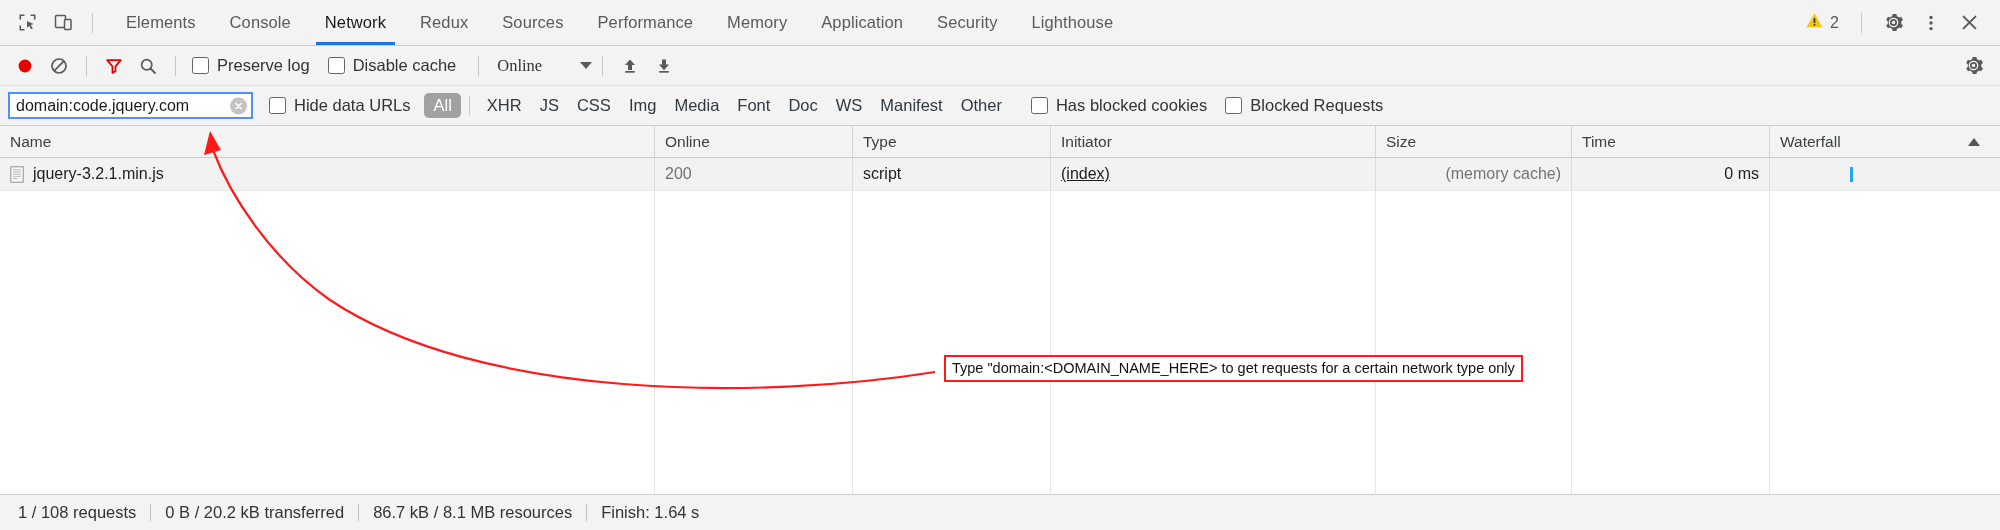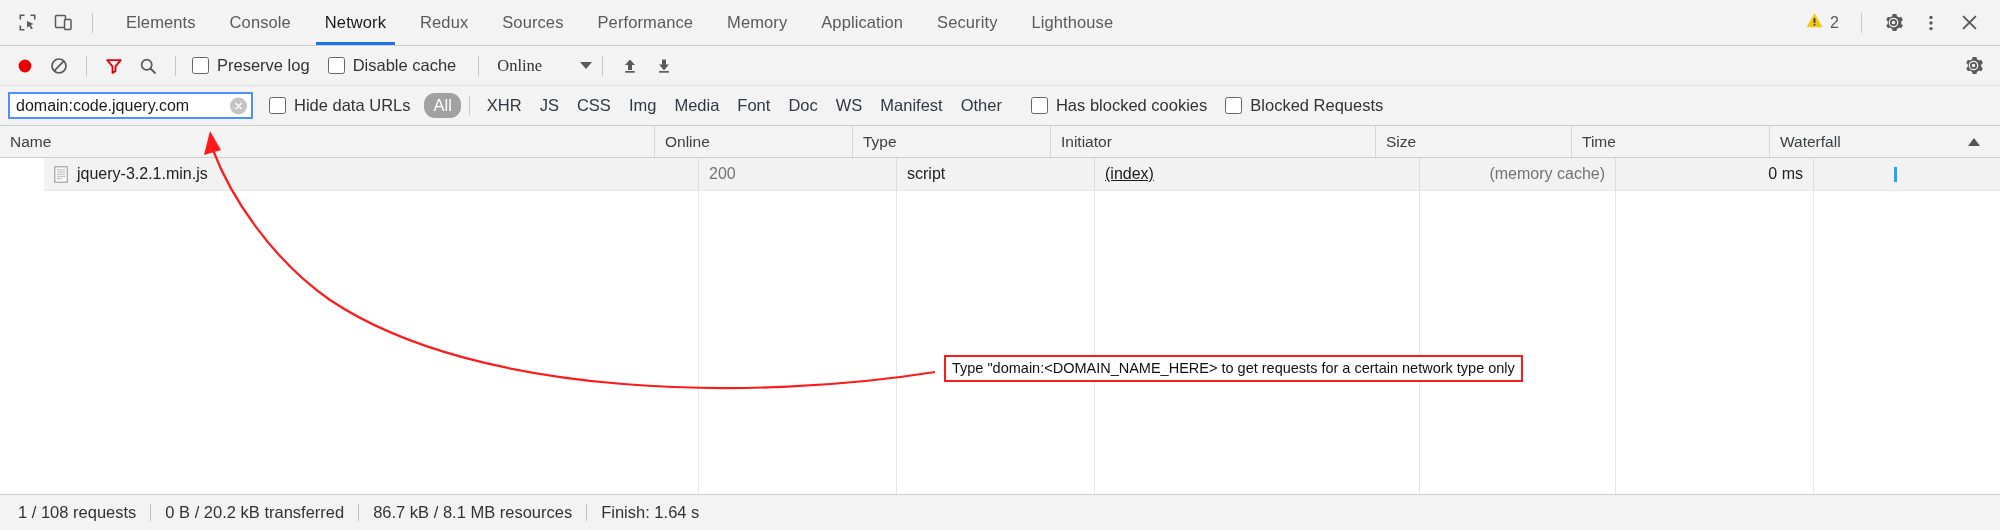--- a/index.html
+++ b/index.html
@@ -193,21 +193,21 @@
   .chips {
     display: flex;
     align-items: center;
     gap: 0px;
     margin-left: 2px;
   }
   .chip {
     font-size: 16.5px;
     color: #303942;
     padding: 3px 9px;
-    border-radius: 11px;
+    border-radius: 5px;
     cursor: pointer;
     white-space: nowrap;
   }
   .chip.active {
     background: #a1a1a1;
     color: #fff;
   }
   .chip-sep {
     width: 1px;
     height: 19px;
@@ -253,21 +253,20 @@
     width: 0; height: 0;
     border-left: 6px solid transparent;
     border-right: 6px solid transparent;
     border-bottom: 8px solid #555;
   }
   .grid-body {
     flex: 1;
     position: relative;
     display: flex;
     flex-direction: column;
-    margin-left: 44px;
   }
   .grid-cols {
     position: absolute;
     inset: 0;
     display: flex;
     pointer-events: none;
   }
   .colline {
     border-right: 1px solid #e6e6e6;
     flex: none;

